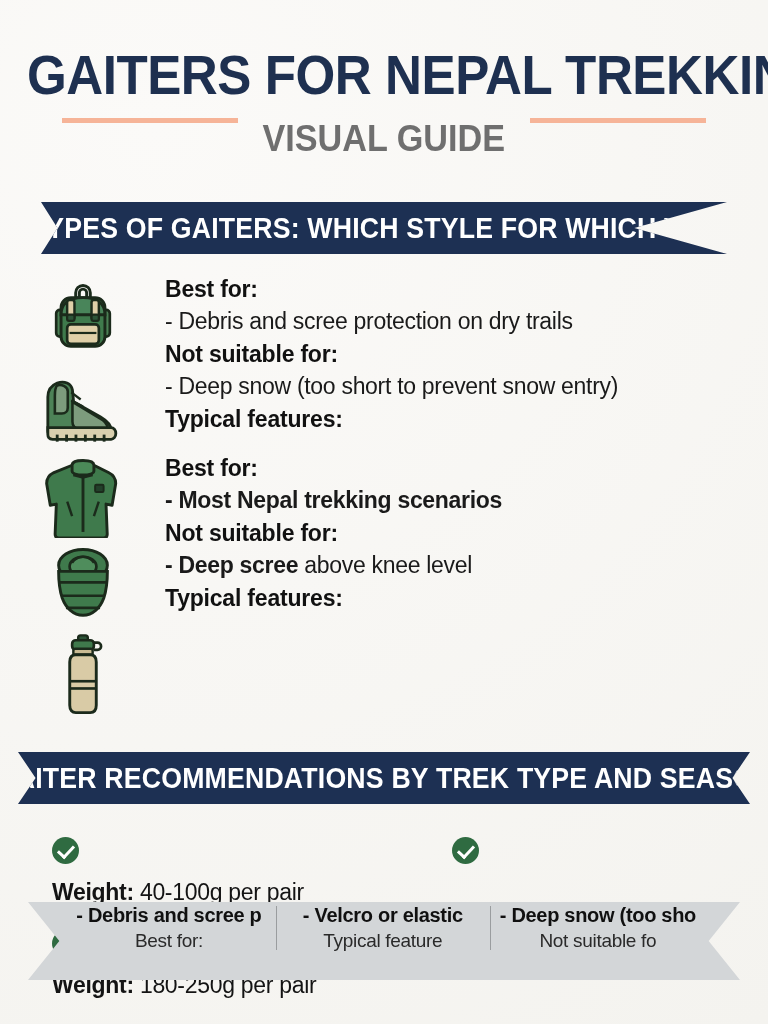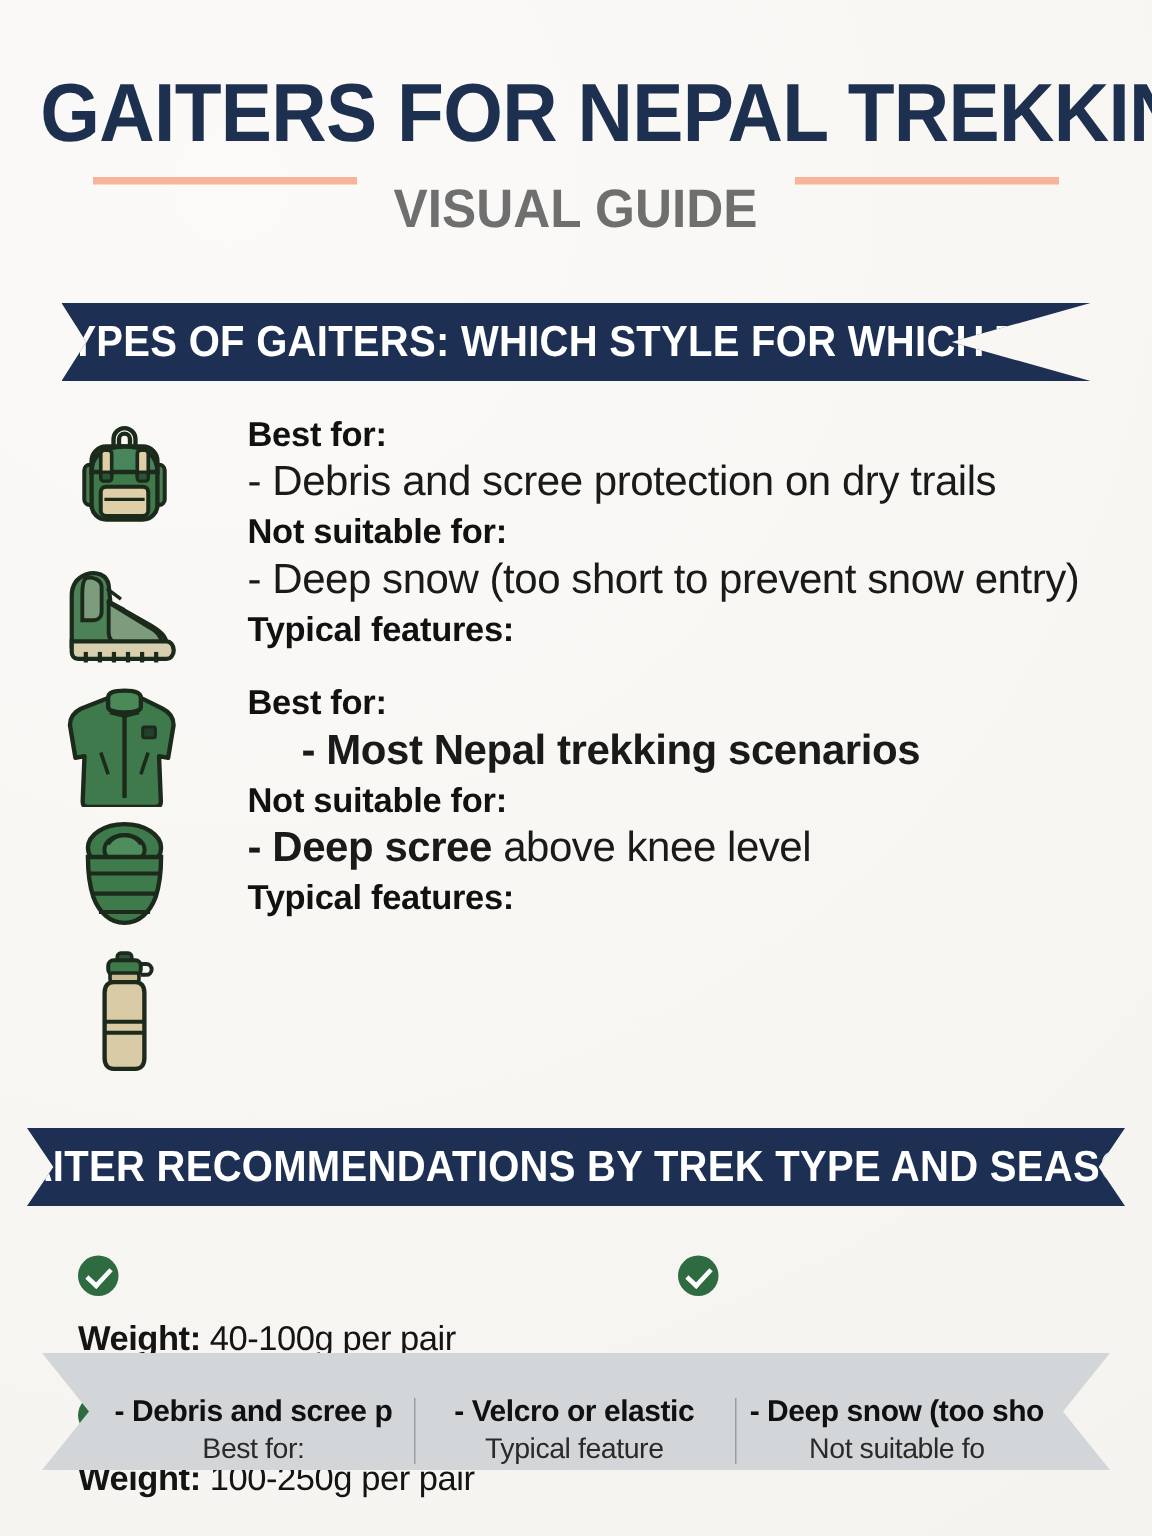--- a/index.html
+++ b/index.html
@@ -128,27 +128,27 @@
   .spec-block { margin-bottom: 18px; }
   .spec-block:last-child { margin-bottom: 0; }
   .spec-label {
     font-size: 23px;
     font-weight: bold;
     color: #111111;
     line-height: 31px;
     letter-spacing: -0.2px;
   }
   .spec-value {
-    font-size: 28px;
+    font-size: 23px;
     color: #1a1a1a;
     line-height: 32px;
     letter-spacing: -0.3px;
     margin-bottom: 2px;
   }
-  .spec-value.bold { font-weight: bold; margin-left: 36px; }
+  .spec-value.bold { font-weight: bold; }
   .spec-value b { font-weight: bold; }
 
   
   .check-grid {
     display: grid;
     grid-template-columns: 400px 1fr;
     row-gap: 20px;
     padding: 30px 40px 0 52px;
   }
   .check-item {
@@ -192,21 +192,21 @@
     right: 28px;
     top: 902px;
     height: 78px;
     background: #d3d6d8;
     clip-path: polygon(
       0% 0%, 100% 0%,
       95.6% 50%, 100% 100%,
       0% 100%, 4.4% 50%
     );
     display: flex;
-    align-items: flex-end;
+    align-items: flex-start;
     padding: 0 34px;
     box-sizing: border-box;
   }
   .footer-col {
     flex: 1 1 0;
     text-align: center;
     padding: 0 10px;
     position: relative;
   }
   .footer-col + .footer-col::before {
@@ -360,21 +360,21 @@
       <div class="check-circle"></div>
       <div class="check-text"><b>Weight:</b><span> 40-100g per pair</span></div>
     </div>
 
     <div class="check-item">
       <div class="check-circle"></div>
     </div>
 
     <div class="check-item">
       <div class="check-circle"></div>
-      <div class="check-text"><b>Weight:</b><span> 100-250g per pair</span></div>
+      <div class="check-text"><b>Weight:</b><span> 180-250g per pair</span></div>
     </div>
 
 
   </div>
 
   <div class="footer">
     <div class="footer-col">
       <div class="footer-head">- Debris and scree p</div>
       <div class="footer-sub">Best for:</div>
     </div>

